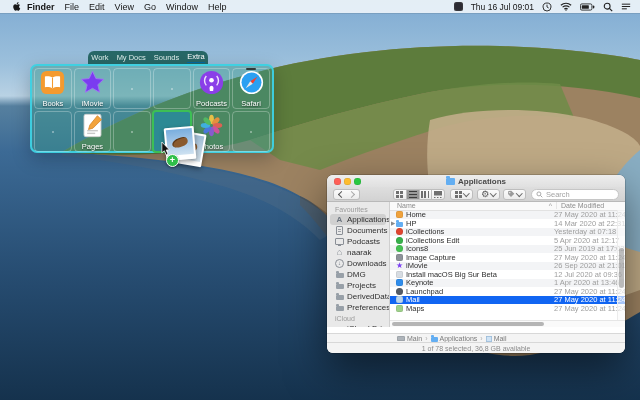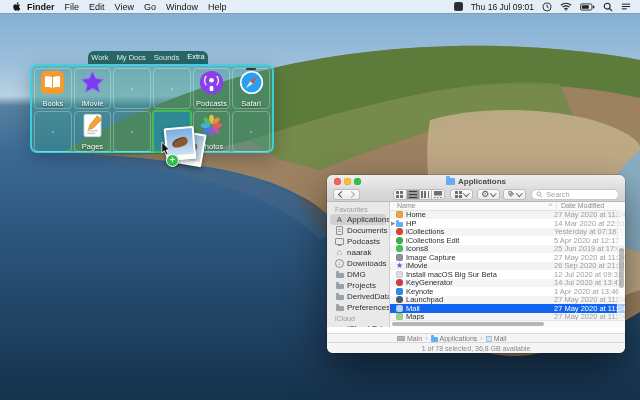--- a/index.html
+++ b/index.html
@@ -497,28 +497,20 @@
               <span class="disc"></span>
               <span class="ficon">
                 <span class="fic sq" style="background: rgb(215, 220, 226);"></span>
               </span>
               <span class="fname">Install macOS Big Sur Beta</span>
               <span class="fdate">12 Jul 2020 at 09:36</span>
             </div>
             <div class="row">
               <span class="disc"></span>
               <span class="ficon">
-                <span class="fic ci" style="background: rgb(207, 58, 69);"></span>
-              </span>
-              <span class="fname">KeyGenerator</span>
-              <span class="fdate">14 Jul 2020 at 13:43</span>
-            </div>
-            <div class="row">
-              <span class="disc"></span>
-              <span class="ficon">
                 <span class="fic sq" style="background: rgb(46, 140, 235);"></span>
               </span>
               <span class="fname">Keynote</span>
               <span class="fdate">1 Apr 2020 at 13:46</span>
             </div>
             <div class="row">
               <span class="disc"></span>
               <span class="ficon">
                 <span class="fic ci" style="background: rgb(84, 91, 102);"></span>
               </span>

